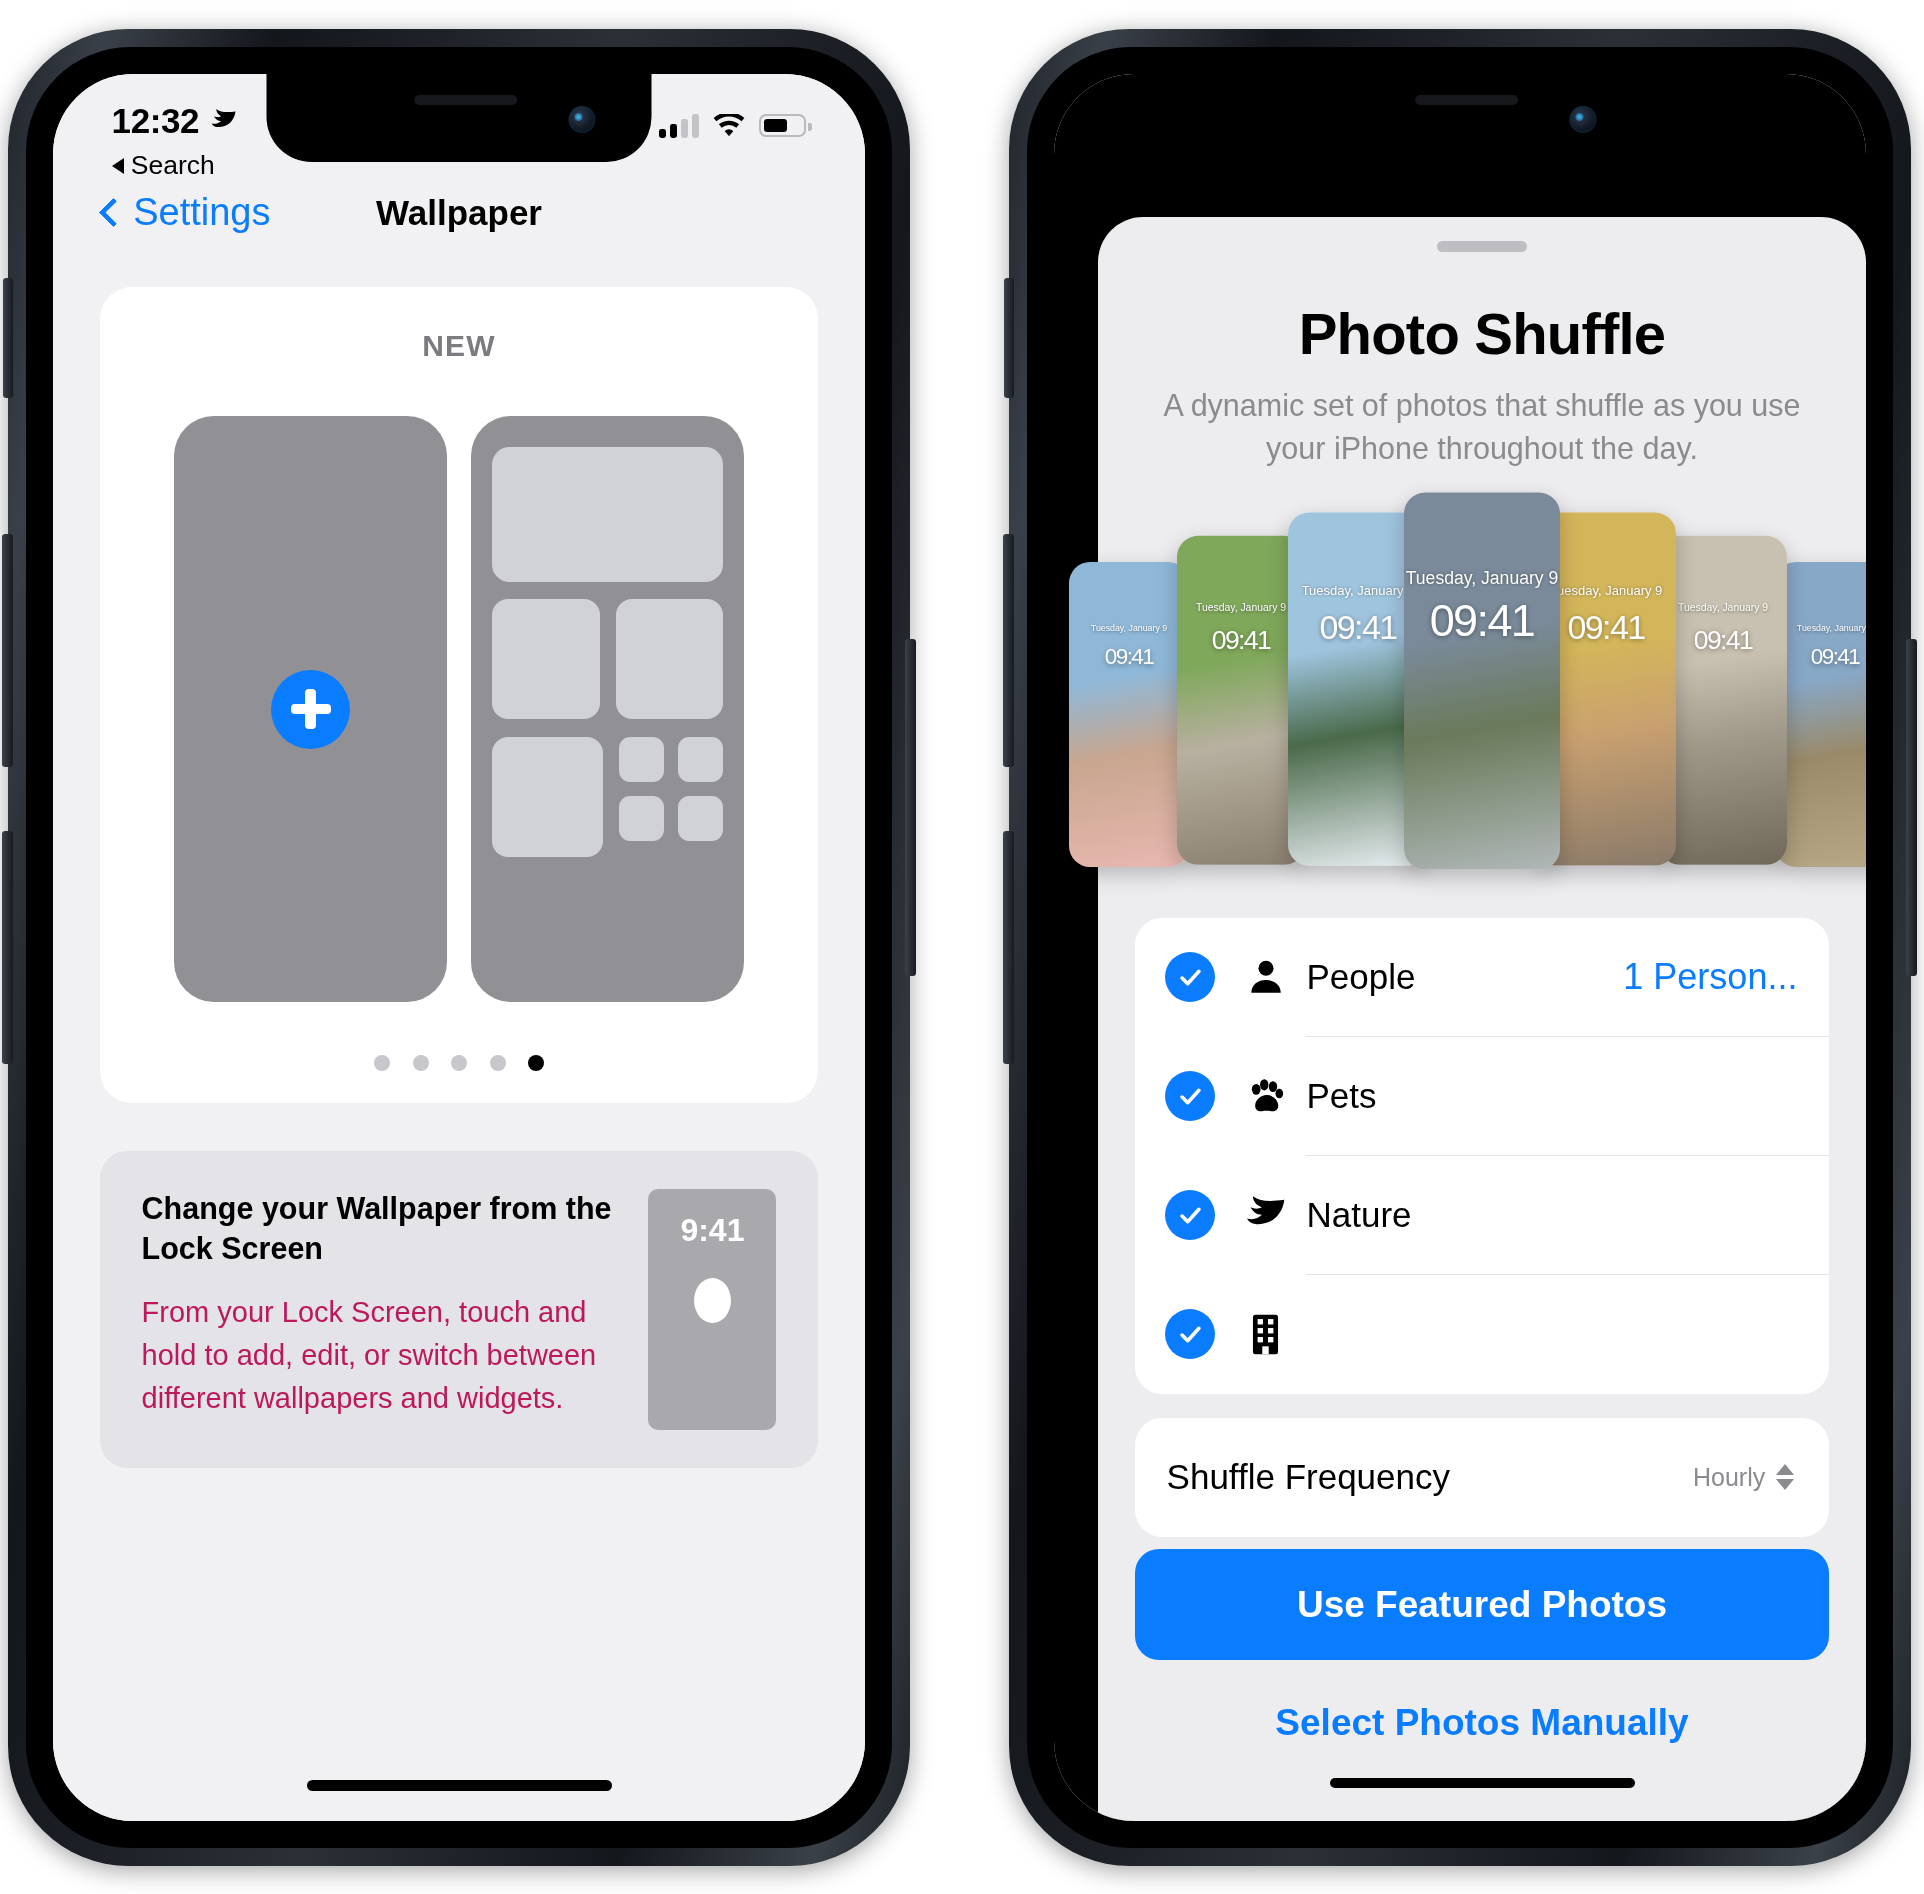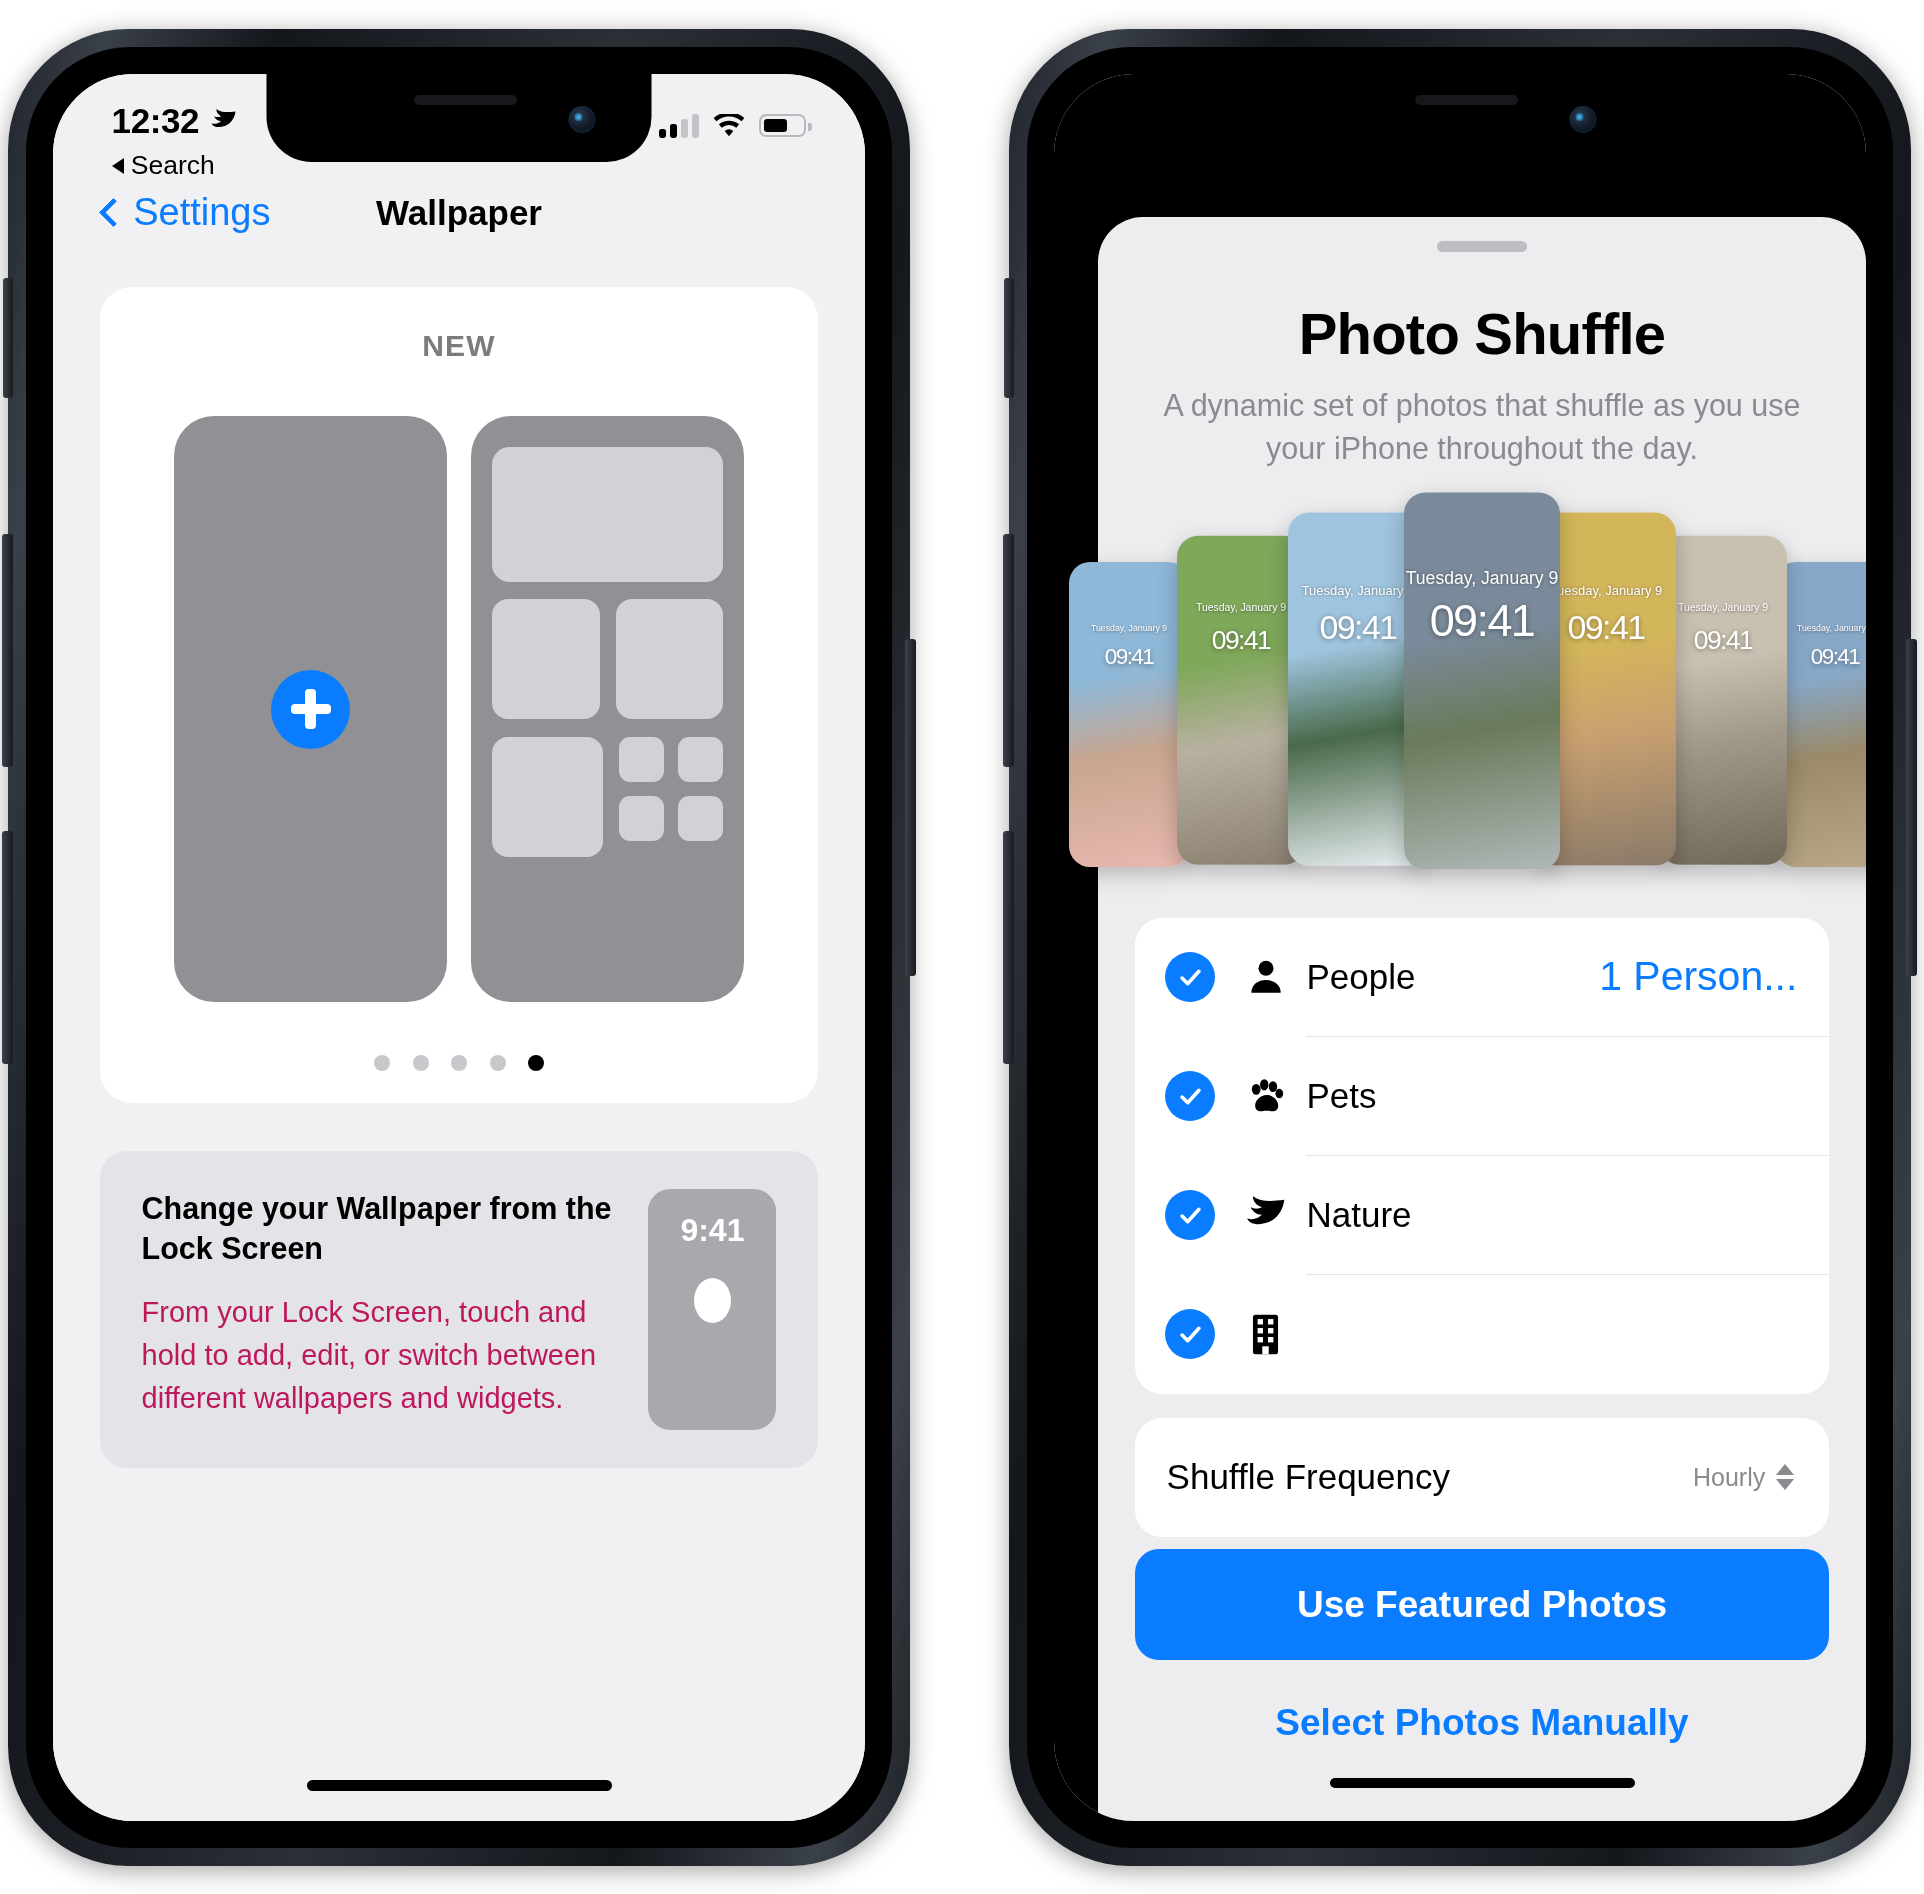--- a/index.html
+++ b/index.html
@@ -115,21 +115,21 @@
   .w-col-small { display:flex; flex-direction:column; gap:14.4px; }
   .w-sm-row { display:flex; gap:14.4px; }
   .dots { display:flex; justify-content:center; gap:22.5px; margin-top:53px; }
   .dot { width:16px; height:16px; border-radius:50%; background:#c8c8cc; }
   .dot.active { background:#000; }
 
   .tip-card { background:#e3e3e8; border-radius:27px; margin-top:48px; padding: 38px 42px; display:flex; gap:22.5px; }
   .tip-text { flex:1; }
   .tip-title { font-size:30.5px; font-weight:700; color:#000; line-height:1.3; }
   .tip-body { font-size:29px; color:#be185d; line-height:1.48; margin-top:22.5px; }
-  .tip-phone { width:128px; height:241px; background:#a8a8ad; border-radius:22px; display:flex; flex-direction:column; align-items:center; padding-top:22.5px; flex:0 0 auto; }
+  .tip-phone { width:128px; height:241px; background:#a8a8ad; border-radius:10px; display:flex; flex-direction:column; align-items:center; padding-top:22.5px; flex:0 0 auto; }
   .tip-clock { font-size:32px; font-weight:600; color:#fff; }
   .tip-dot { width:37px; height:45px; border-radius:50%; background:#fff; margin-top:29px; }
 
   .home-ind { height: 72px; display:flex; align-items:center; justify-content:center; }
   .home-bar { width:305px; height:10.4px; border-radius:6.4px; background:#000; }
 
   
   .ios-right { position:absolute; inset:0; background:#000; display:flex; flex-direction:column;padding-left:44px; }
   .sheet { margin-top: 143px; flex:1; background:#ededf0; border-radius:45px 45px 0 0; display:flex; flex-direction:column; padding: 0 0 0 0; }
   .grabber { width:90px; height:11.2px; border-radius:6.4px; background:#bdbdc2; margin: 24px auto 0 auto; }
@@ -145,21 +145,21 @@
   .pcard .lstime { position:absolute; top:27%; left:0; right:0; text-align:center; color:#fff; font-weight:300; text-shadow:0 1.6px 5.6px rgba(0,0,0,.4); white-space:nowrap; letter-spacing:-1.6px;}
 
   .list-card { background:#fff; border-radius:27px; margin: 34px 37px 0 37px; overflow:hidden; }
   .row { display:flex; align-items:center; height: 119px; padding-left: 30.5px; position:relative; }
   .check { width:50px; height:50px; border-radius:50%; background:#0a7cff; display:flex; align-items:center; justify-content:center; flex:0 0 auto;}
   .check svg { width:27px; height:27px; }
   .row-ic { width:53px; display:flex; align-items:center; justify-content:center; margin-left:24px; flex:0 0 auto;}
   .row-main { flex:1; display:flex; align-items:center; justify-content:space-between; height:100%; margin-left:14.4px; padding-right:32px; border-bottom:1.6px solid #e4e4e8; }
   .row:last-child .row-main { border-bottom: none; }
   .row-label { font-size:35px; color:#000; }
-  .row-acc { font-size:41px; color:#0a7cff; }
+  .row-acc { font-size:36px; color:#0a7cff; }
 
   .freq-card { background:#fff; border-radius:27px; margin: 24px 37px 0 37px; height:119px; display:flex; align-items:center; justify-content:space-between; padding: 0 35px 0 32px; }
   .freq-label { font-size:35px; color:#000; }
   .freq-val { font-size:25px; color:#8a8a8f; display:flex; align-items:center; gap:11.2px; }
   .updown { display:flex; flex-direction:column; gap:4px; }
   .updown i { display:block; width:0;height:0;border-left:9.6px solid transparent;border-right:9.6px solid transparent; }
   .updown i.u { border-bottom:11.2px solid #8a8a8f; }
   .updown i.d { border-top:11.2px solid #8a8a8f; }
 
   .spacer { flex:1; }

